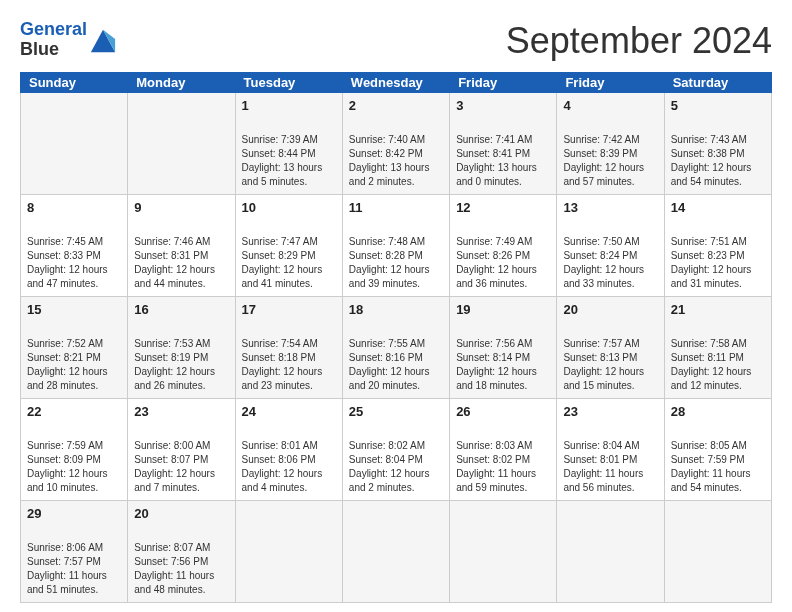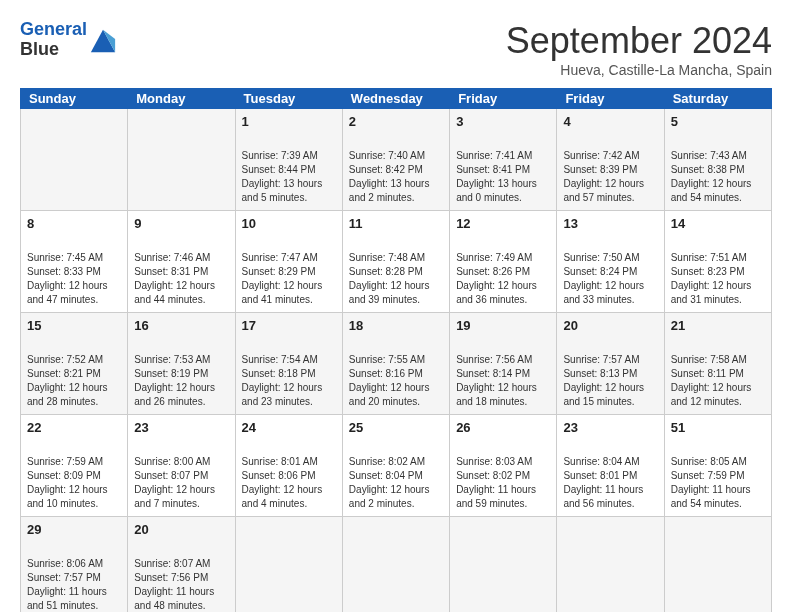--- a/index.html
+++ b/index.html
@@ -102,21 +102,20 @@
         <span>General</span><br>Blue
       </div>
     </div>
     <svg class="logo-icon" viewBox="0 0 30 30">
       <polygon points="2,28 15,4 28,28" fill="#1a5fb4"></polygon>
       <polygon points="15,4 28,28 28,14" fill="#4a9fd4"></polygon>
     </svg>
   </div>
   <div class="title-block">
     <div class="month-title">September 2024</div>
-    <div class="location">Hueva, Castille-La Mancha, Spain</div>
   </div>
 </div>
 
 <table>
   <thead>
     <tr id="days-header">
         <th>Sunday</th>
         <th>Monday</th>
         <th>Tuesday</th>
         <th>Wednesday</th>
@@ -229,21 +228,21 @@
       </td>
         <td>
         <span class="day-num">26</span>
         <div class="day-info">Sunrise: 8:03 AM<br>Sunset: 8:02 PM<br>Daylight: 11 hours<br>and 59 minutes.</div>
       </td>
         <td>
         <span class="day-num">23</span>
         <div class="day-info">Sunrise: 8:04 AM<br>Sunset: 8:01 PM<br>Daylight: 11 hours<br>and 56 minutes.</div>
       </td>
         <td>
-        <span class="day-num">51</span>
+        <span class="day-num">28</span>
         <div class="day-info">Sunrise: 8:05 AM<br>Sunset: 7:59 PM<br>Daylight: 11 hours<br>and 54 minutes.</div>
       </td>
       </tr>
       <tr>
         <td>
         <span class="day-num">29</span>
         <div class="day-info">Sunrise: 8:06 AM<br>Sunset: 7:57 PM<br>Daylight: 11 hours<br>and 51 minutes.</div>
       </td>
         <td>
         <span class="day-num">20</span>

